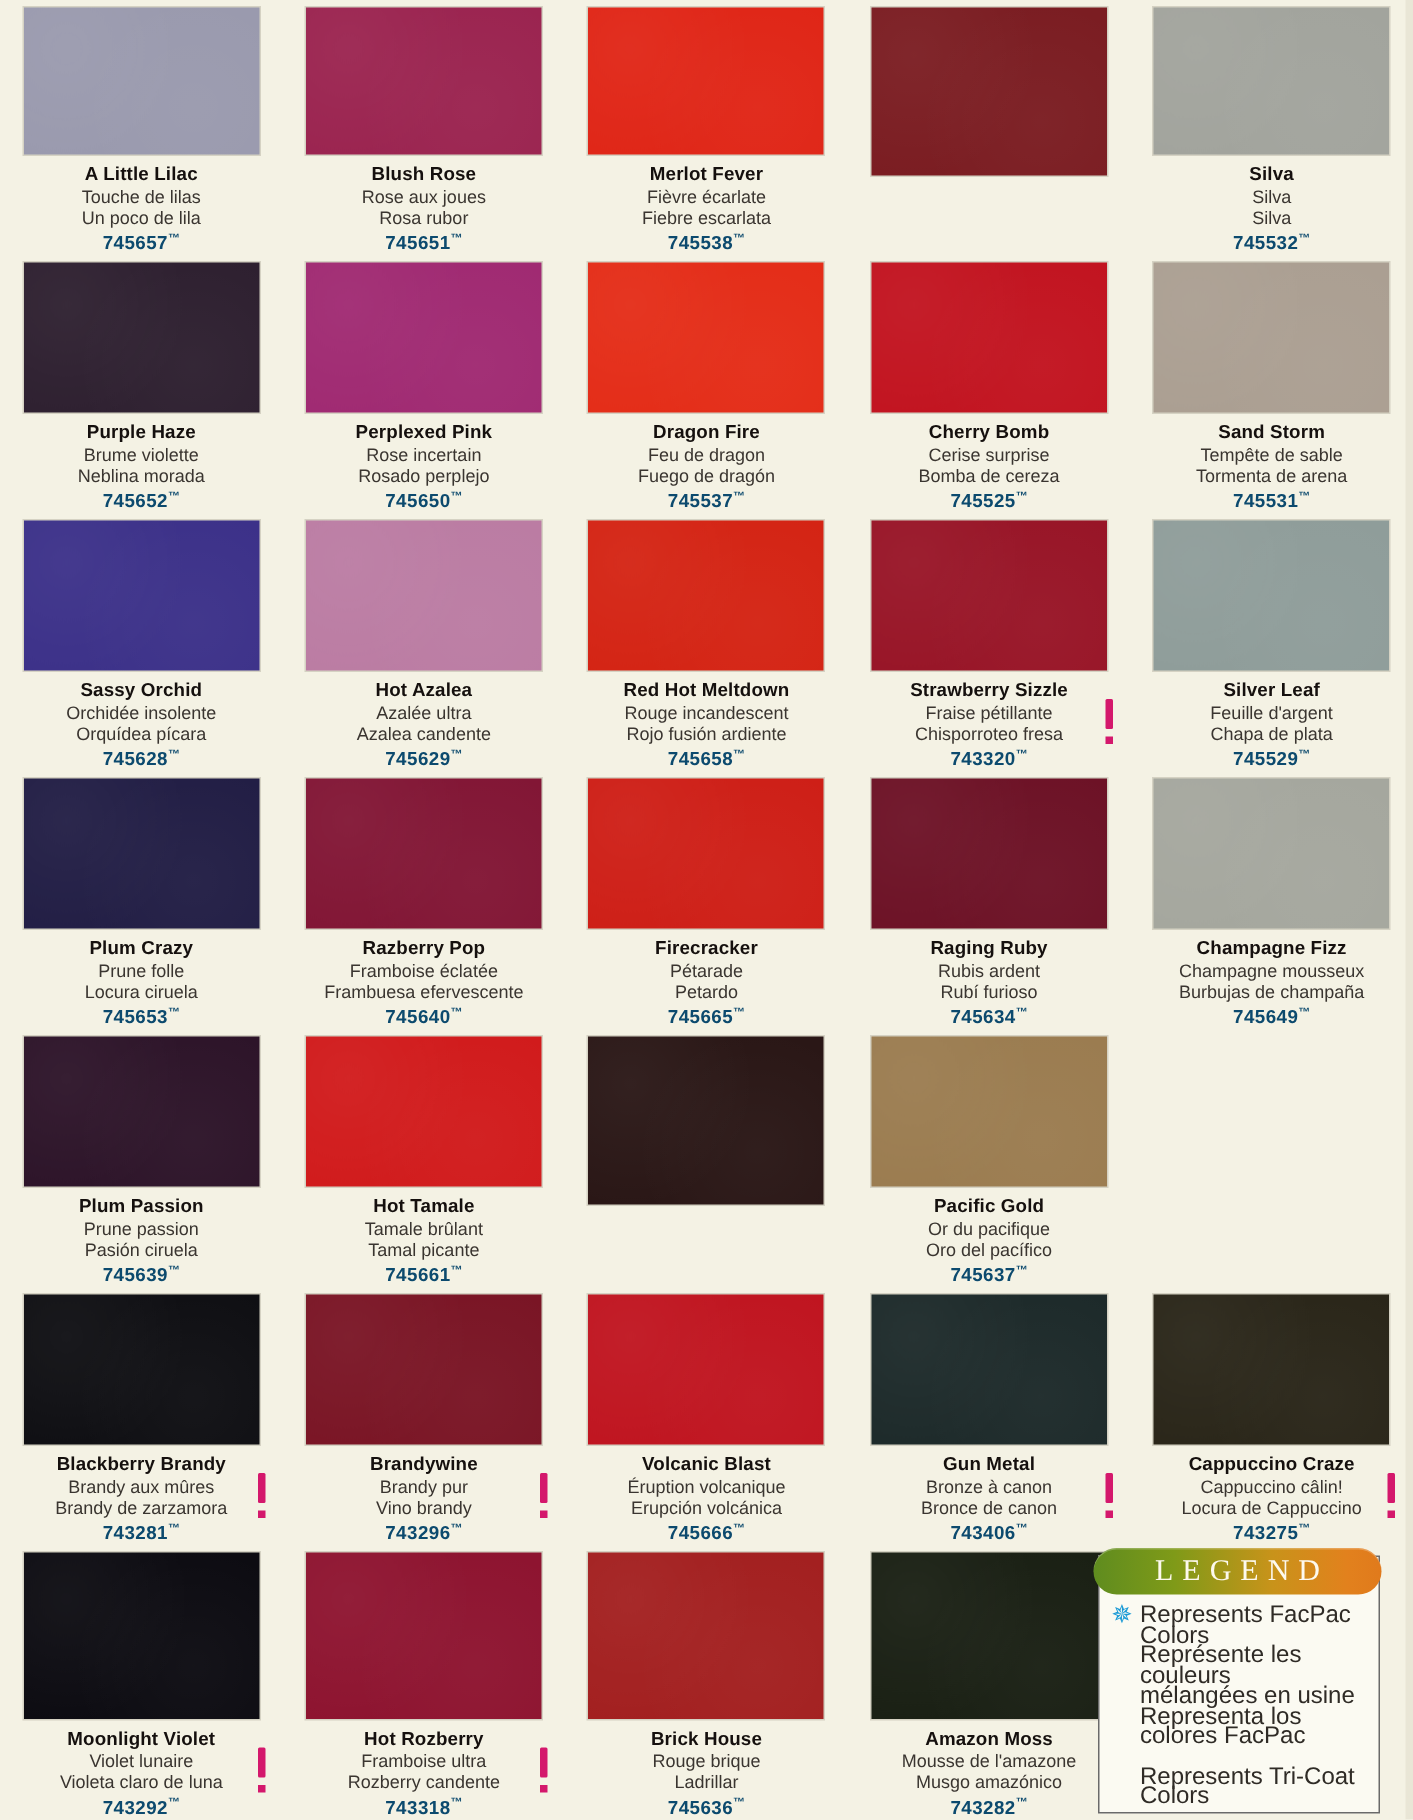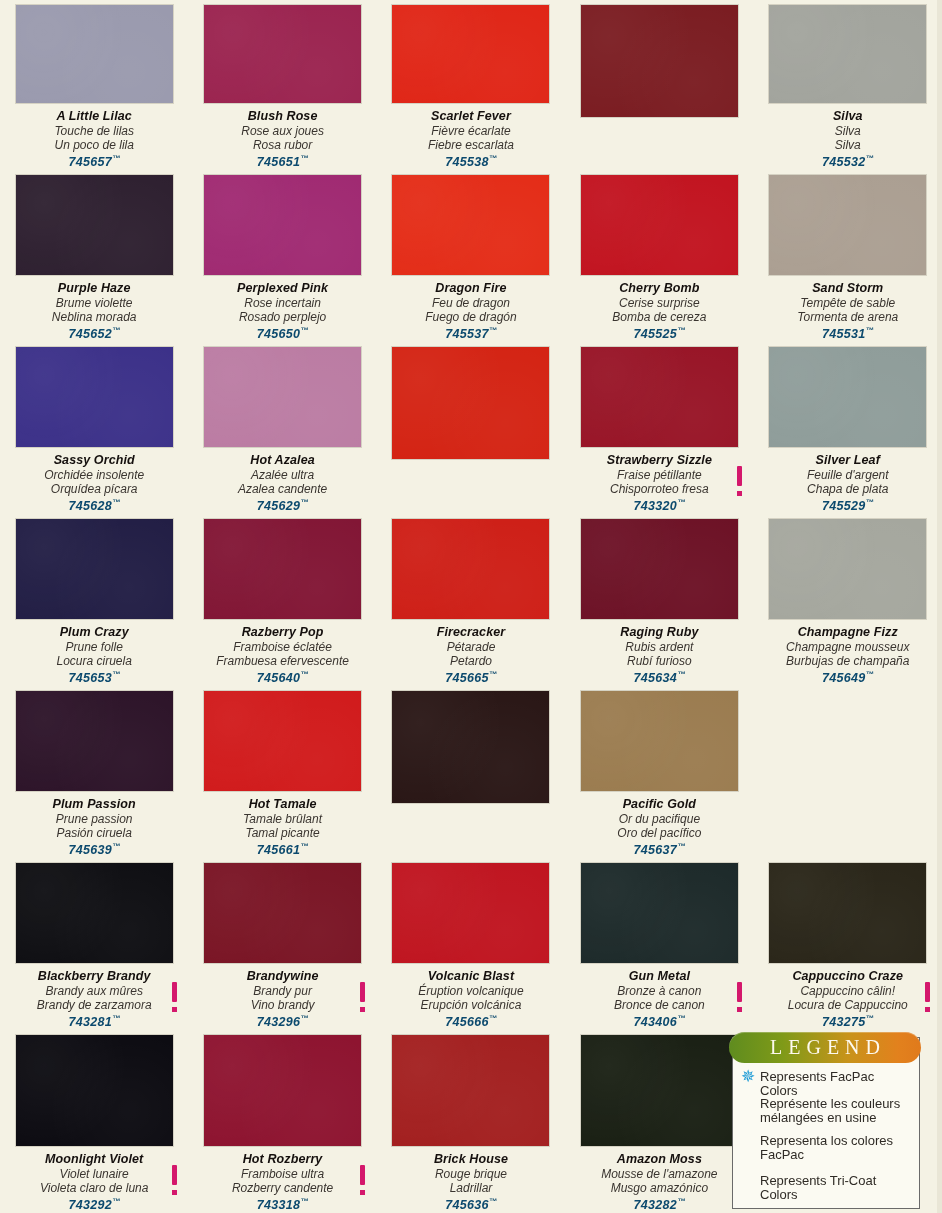--- a/index.html
+++ b/index.html
@@ -63,21 +63,20 @@
     pointer-events: none;
   }
 
   .labels {
     margin-top: 6px;
     text-align: center;
     line-height: 14.4px;
     position: relative;
     width: 100%;
     padding: 0 6px;
-    font-style: italic;
   }
 
   .nm-en {
     font-size: 12.5px;
     font-weight: bold;
     color: #15100e;
     letter-spacing: 0.1px;
     white-space: nowrap;
   }
   .nm-fr, .nm-es {
@@ -149,21 +148,21 @@
     color: #fdf9ee;
     letter-spacing: 6px;
     text-indent: 6px;
     font-family: "Liberation Serif", serif;
   }
   #legend-body {
     padding: 32px 6px 6px 6px;
   }
   .leg-group { margin-bottom: 4px; position: relative; }
   .leg-line {
-    font-size: 13px;
+    font-size: 16px;
     color: #2f2b26;
     line-height: 13.5px;
     padding-left: 21px;
   }
   .leg-line.first { color: #2f2b26; }
   .leg-icon-star {
     position: absolute;
     left: 1px; top: 0px;
     width: 16px; height: 16px;
     color: #1b9ad6;
@@ -208,21 +207,21 @@
           <div class="labels">
             <div class="nm-en">Blush Rose</div>
             <div class="nm-fr">Rose aux joues</div>
             <div class="nm-es">Rosa rubor</div>
             <div class="nm-code"><span>745651</span><span class="tm">™</span></div>
           </div>
         </div>
         <div class="cell">
           <div class="swatch" style="background: rgb(224, 38, 23);"></div>
           <div class="labels">
-            <div class="nm-en">Scarlet Fever</div>
+            <div class="nm-en">Merlot Fever</div>
             <div class="nm-fr">Fièvre écarlate</div>
             <div class="nm-es">Fiebre escarlata</div>
             <div class="nm-code"><span>745538</span><span class="tm">™</span></div>
           </div>
         </div>
         <div class="cell">
           <div class="swatch" style="background: rgb(123, 29, 34);"></div>
         </div>
         <div class="cell">
           <div class="swatch" style="background: rgb(162, 164, 157);"></div>
@@ -295,20 +294,26 @@
           <div class="swatch" style="background: rgb(187, 124, 163);"></div>
           <div class="labels">
             <div class="nm-en">Hot Azalea</div>
             <div class="nm-fr">Azalée ultra</div>
             <div class="nm-es">Azalea candente</div>
             <div class="nm-code"><span>745629</span><span class="tm">™</span></div>
           </div>
         </div>
         <div class="cell">
           <div class="swatch" style="background: rgb(212, 36, 20);"></div>
+          <div class="labels">
+            <div class="nm-en">Red Hot Meltdown</div>
+            <div class="nm-fr">Rouge incandescent</div>
+            <div class="nm-es">Rojo fusión ardiente</div>
+            <div class="nm-code"><span>745658</span><span class="tm">™</span></div>
+          </div>
         </div>
         <div class="cell">
           <div class="swatch" style="background: rgb(152, 21, 39);"></div>
           <div class="labels">
             <div class="nm-en">Strawberry Sizzle</div>
             <div class="nm-fr">Fraise pétillante</div>
             <div class="nm-es">Chisporroteo fresa</div>
             <div class="nm-code"><span>743320</span><span class="tm">™</span></div>
             <div class="tricoat">
               <div class="bar"></div>
@@ -524,21 +529,21 @@
     <div id="legend-header">
       <span id="legend-title">LEGEND</span>
     </div>
     <div id="legend-body">
 
       <div class="leg-group">
         <span class="leg-icon-star">✵</span>
         <div class="leg-line first">Represents FacPac Colors</div>
         <div class="leg-line">Représente les couleurs</div>
         <div class="leg-line">mélangées en usine</div>
-        <div class="leg-line" style="margin-top:10px;">Representa los colores FacPac</div>
+        <div class="leg-line" style="margin-top:0;">Representa los colores FacPac</div>
       </div>
 
       <div class="leg-spacer"></div>
 
       <div class="leg-group">
         <span class="leg-icon-excl">
           <span class="bar"></span><span class="dot"></span>
         </span>
         <div class="leg-line first">Represents Tri-Coat Colors</div>
         <div class="leg-line" style="margin-top:13px;">Représente les couleurs tricouches</div>

